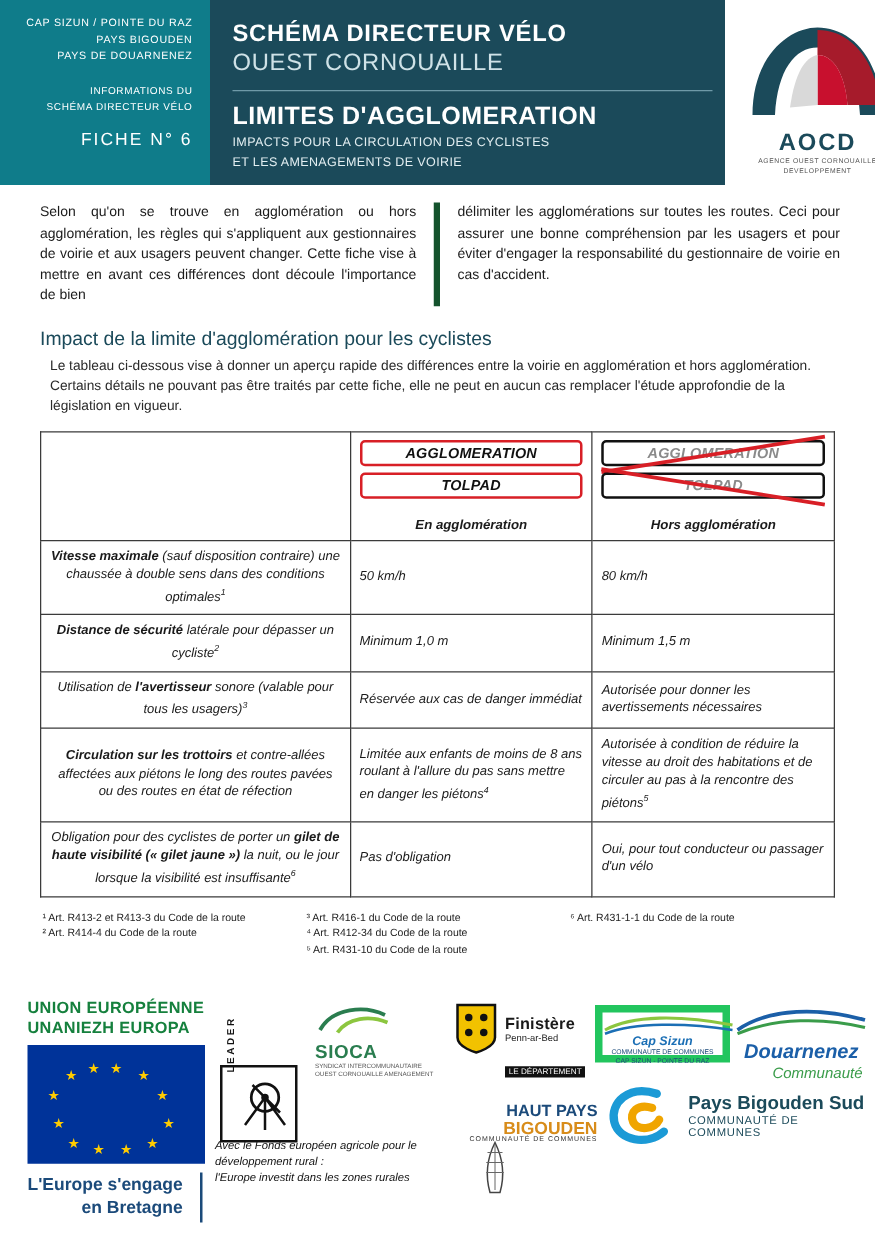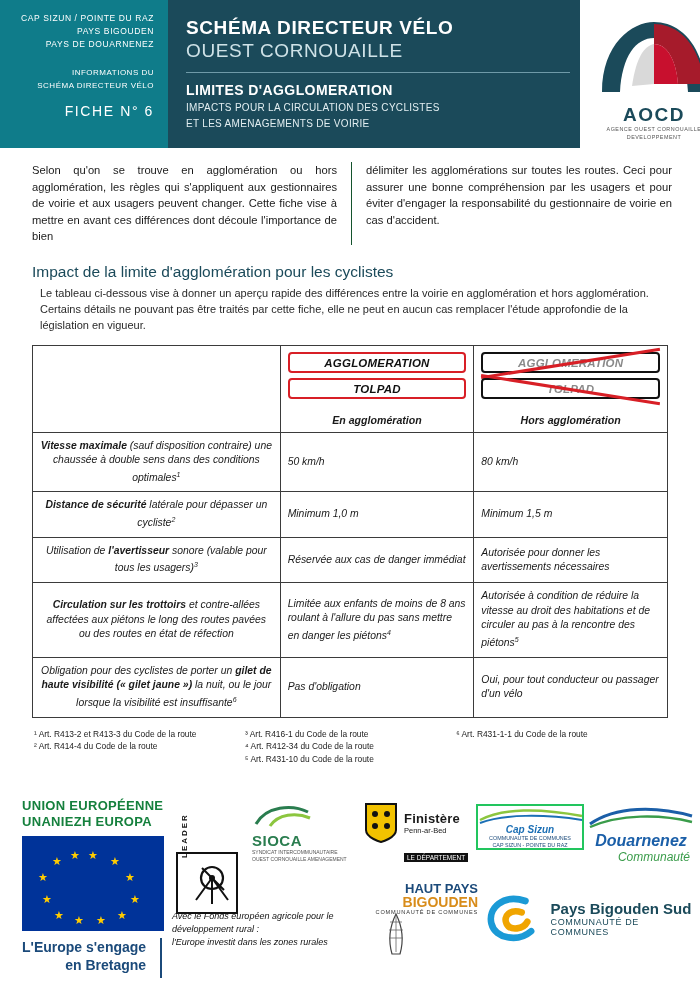--- a/index.html
+++ b/index.html
@@ -67,21 +67,21 @@
     letter-spacing: 0.6px;
     line-height: 23px;
     color: #cfe2e7;
   }
   .hm-rule {
     border-top: 1px solid #6f9aa8;
     margin: 10px 0 9px 0;
     width: 100%;
   }
   .hm-sub1 {
-    font-size: 14px;
+    font-size: 20px;
     font-weight: bold;
     letter-spacing: 0.4px;
   }
   .hm-sub2 {
     font-size: 10px;
     letter-spacing: 0.3px;
     line-height: 13px;
     margin-top: 3px;
     color: #e2eef1;
   }
@@ -102,21 +102,21 @@
 
   
   .intro {
     display: flex;
     margin: 14px 28px 0 32px;
     font-size: 11.2px;
     line-height: 16.5px;
     text-align: justify;
   }
   .intro-col { width: 50%; }
-  .intro-col.left { padding-right: 14px; border-right: 1px solid #14532d; }
+  .intro-col.left { padding-right: 14px; border-right: 5px solid #14532d; }
   .intro-col.right { padding-left: 14px; }
 
   
   .section-title {
     margin: 18px 32px 4px 32px;
     font-size: 15.5px;
     color: #1b4a5a;
     font-weight: 400;
   }
   .section-desc {
@@ -228,21 +228,21 @@
   }
   .logo-box { position: absolute; }
 
   .sioca-name { font-size: 15px; font-weight: bold; color: #2a7d4f; letter-spacing: 0.5px; }
   .sioca-sub { font-size: 5px; color: #555; line-height: 7px; }
   .fin-name { font-size: 13px; font-weight: bold; letter-spacing: 0.2px; text-align: center; }
   .fin-sub { font-size: 7.5px; }
   .fin-dep { font-size: 6.5px; background:#111; color:#fff; display:inline-block; padding:1px 3px; }
 
   .capsizun-box {
-    width: 108px; height: 46px; border: 2px solid #22c55e; background: #fff; text-align: center;
+    width: 108px; height: 46px; border: 6px solid #22c55e; background: #fff; text-align: center;
   }
   .capsizun-t1 { font-size: 10px; color: #1b6fb5; font-style: italic; font-weight: bold; }
   .capsizun-t2 { font-size: 5.4px; color: #1b4a7a; line-height: 7px; }
 
   .douarn-1 { font-size: 16px; color: #1b5fa8; font-weight: bold; font-style: italic; }
   .douarn-2 { font-size: 12px; color: #3a9c4a; font-style: italic; }
 
   .hautpays-1 { font-size: 13px; font-weight: bold; color: #1b4a7a; line-height: 13px; }
   .hautpays-2 { font-size: 14px; font-weight: bold; color: #d88c1a; line-height: 14px; }
   .hautpays-3 { font-size: 5.6px; color: #333; letter-spacing: 0.8px; }
@@ -480,21 +480,21 @@
 
   <div class="logo-box" style="left:586px; top:34px; width:110px; text-align:center;">
     <svg viewBox="0 0 110 24" width="110" height="24">
       <path d="M4,20 C30,2 70,2 106,12" stroke="#1b5fa8" stroke-width="3" fill="none"></path>
       <path d="M4,23 C34,10 74,10 106,18" stroke="#3a9c4a" stroke-width="2.4" fill="none"></path>
     </svg>
     <div class="douarn-1">Douarnenez</div>
     <div class="douarn-2" style="text-align:right; padding-right:6px;">Communauté</div>
   </div>
 
-  <div class="logo-box" style="left:482px; top:120px; width:210px;">
+  <div class="logo-box" style="left:482px; top:94px; width:210px;">
     <div style="display:flex; align-items:center; gap:10px;">
       <svg viewBox="0 0 62 56" width="62" height="56">
         <path d="M46,10 C22,2 6,18 10,34 C14,50 38,54 52,42" stroke="#1b9ad6" stroke-width="7" fill="none" stroke-linecap="round"></path>
         <path d="M42,22 C30,18 22,26 26,34 C30,42 44,40 48,32" stroke="#f0a500" stroke-width="7" fill="none" stroke-linecap="round"></path>
       </svg>
       <div>
         <div class="pbs-1">Pays Bigouden Sud</div>
         <div class="pbs-2">COMMUNAUTÉ DE COMMUNES</div>
       </div>
     </div>

